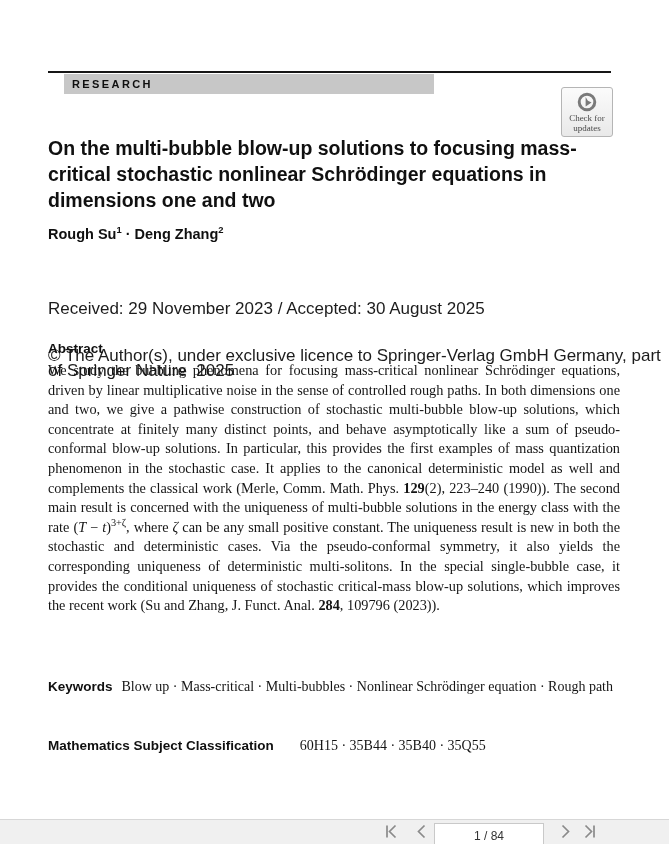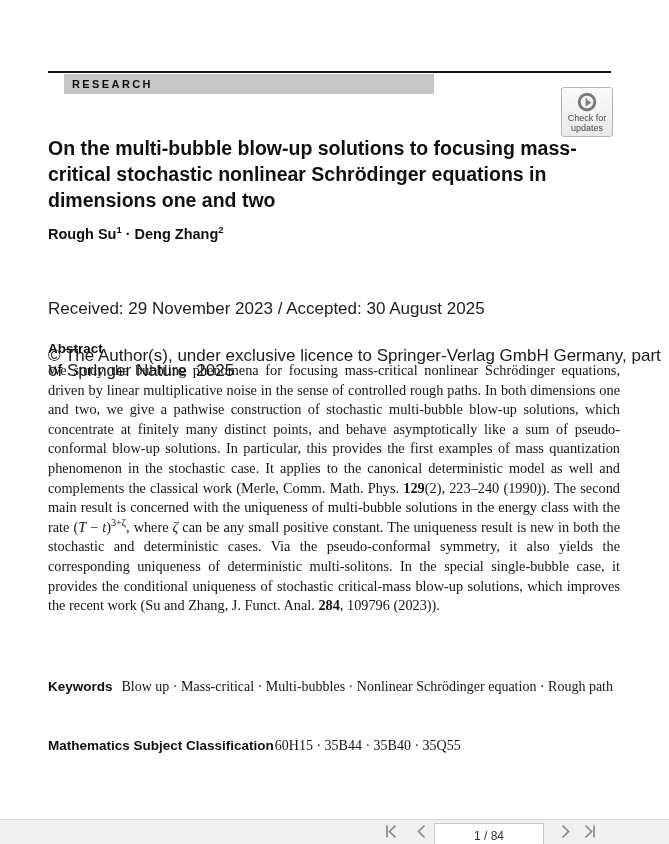--- a/index.html
+++ b/index.html
@@ -13,21 +13,21 @@
   .head-rule{position:absolute;left:48px;top:71px;width:563px;height:2px;background:#161616;}
   .research-bar{position:absolute;left:48px;top:74px;width:370px;height:20px;background:#c7c7c7;
                 display:flex;align-items:center;margin-left:16px;}
   .research-bar span{font-size:11px;font-weight:bold;letter-spacing:2.4px;color:#0f0f0f;padding-left:8px;}
 
   
   .check-badge{position:absolute;left:561px;top:87px;width:50px;height:48px;border:1px solid #b5b5b5;
                border-radius:3px;background:linear-gradient(#fbfbfb,#e9e9e9);
                display:flex;flex-direction:column;align-items:center;justify-content:center;cursor:pointer;}
   .check-badge svg{display:block;margin-bottom:1px;}
-  .check-badge .cb-text{font-size:9px;line-height:9.5px;color:#4a4a4a;text-align:center;}
+  .check-badge .cb-text{font-size:9px;line-height:9.5px;color:#4a4a4a;text-align:center;font-family:Liberation Serif, serif;}
 
   
   .title{position:absolute;left:48px;top:135px;width:560px;font-size:19.5px;font-weight:bold;
          line-height:26px;color:#101010;}
   .authors{position:absolute;left:48px;top:224px;font-size:14.5px;font-weight:bold;color:#101010;}
   .authors sup{font-size:0.65em;}
   .authors .sep{margin:0 4px;}
   .dates{position:absolute;left:48px;top:270px;font-size:17px;line-height:15.5px;color:#1c1c1c;white-space:pre-wrap;}
 
   .abstract-heading{position:absolute;left:48px;top:341px;font-size:13.5px;font-weight:bold;color:#101010;}
@@ -36,21 +36,21 @@
                  text-align:justify;color:#151515;}
   .abstract-body sup{font-size:0.72em;line-height:0;}
 
   .keywords{position:absolute;left:48px;top:677px;width:572px;
             font-family:"Liberation Serif",serif;font-size:14px;line-height:20.5px;color:#151515;}
   .keywords .kw-head{font-family:"Liberation Sans",sans-serif;font-size:13.5px;font-weight:bold;
                      color:#101010;margin-right:9px;}
   .msc{position:absolute;left:48px;top:738px;width:572px;
        font-family:"Liberation Serif",serif;font-size:14px;color:#151515;}
   .msc .msc-head{font-family:"Liberation Sans",sans-serif;font-size:13.5px;font-weight:bold;
-                 color:#101010;margin-right:1px;}
+                 color:#101010;margin-right:26px;}
 
   
   .pager-bar{position:absolute;left:0;top:819px;width:669px;height:25px;background:#f0f0f0;
              border-top:1px solid #d7d7d7;box-sizing:border-box;}
   .pager-btn{position:absolute;top:4px;width:18px;height:17px;display:flex;align-items:center;
              justify-content:center;cursor:pointer;background:transparent;border:none;padding:0;}
   .pager-btn svg{stroke:#8a8a8a;fill:none;stroke-width:1.7;}
   .pager-input{position:absolute;left:434px;top:3px;width:110px;height:18px;border:1px solid #c9c9c9;
                background:#ffffff;text-align:center;font-family:"Liberation Sans",sans-serif;
                font-size:12px;color:#333;padding:12px;box-sizing:border-box;}

